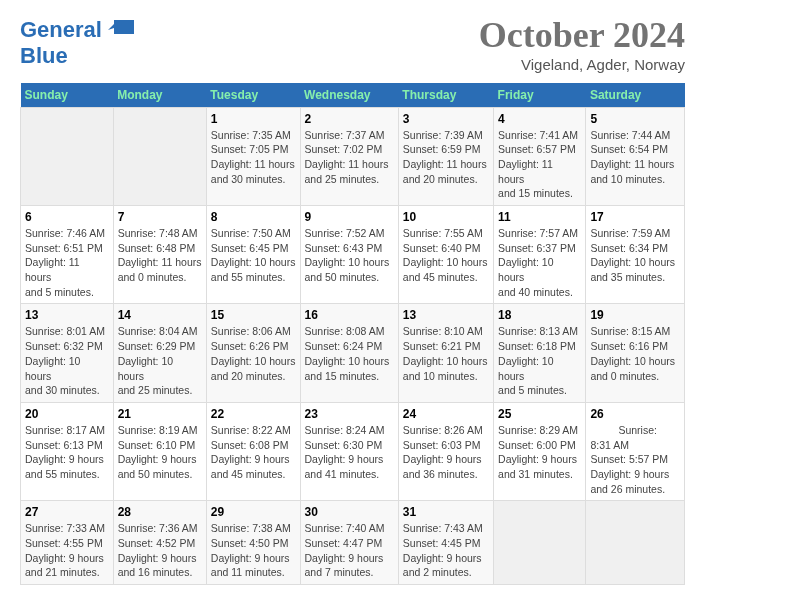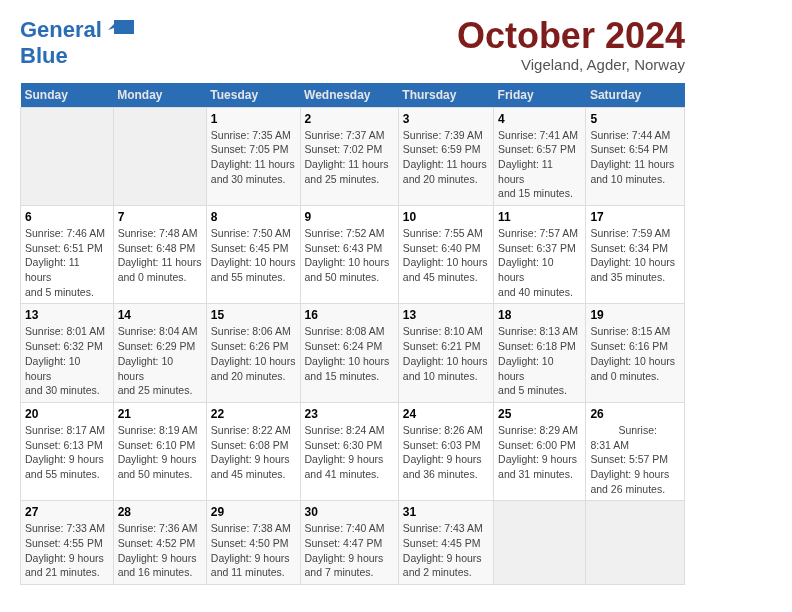--- a/index.html
+++ b/index.html
@@ -37,35 +37,36 @@
       width: 32px;
       height: 28px;
       margin-left: 4px;
     }
     .title-block {
       text-align: right;
     }
     .main-title {
       font-size: 36px;
       font-weight: bold;
-      color: #7f1d1d;
+      color: #737373;
       line-height: 1.1;
+      font-family: Liberation Serif, serif;
     }
     .subtitle {
       font-size: 15px;
       color: #555;
     }
     table {
       width: 100%;
       border-collapse: collapse;
       font-size: 11px;
     }
     thead tr th {
       background: #2a6db5;
-      color: #e5e5e5;
+      color: #86efac;
       padding: 5px 4px;
       text-align: left;
       font-size: 12px;
       font-weight: bold;
     }
     tbody tr td {
       vertical-align: top;
       padding: 4px 4px;
       border: 1px solid #ddd;
       background: #fff;

